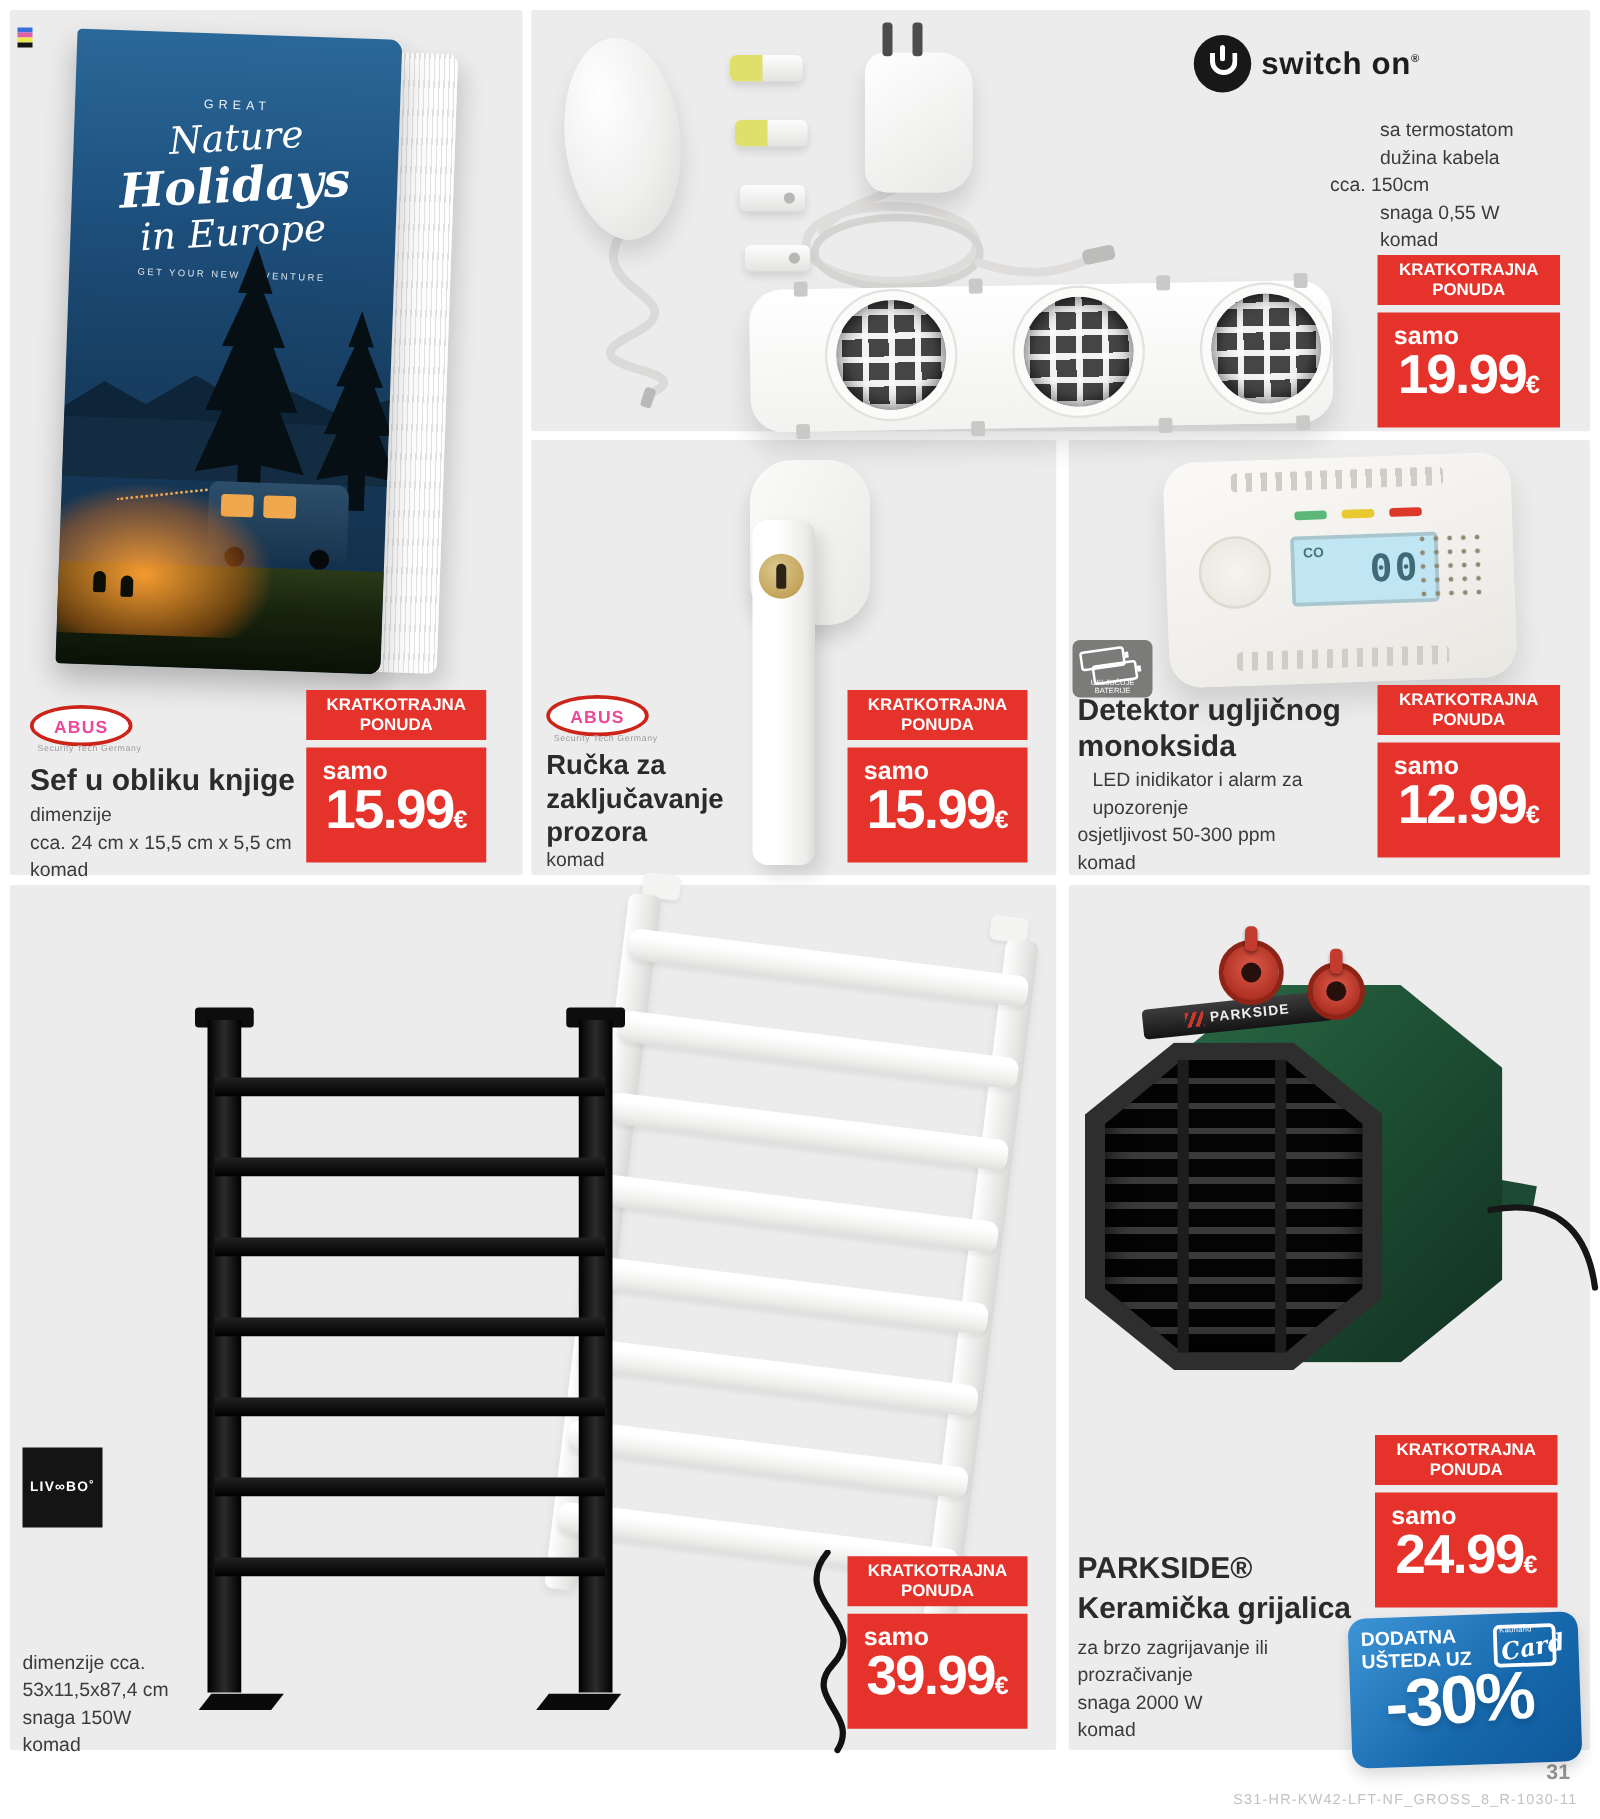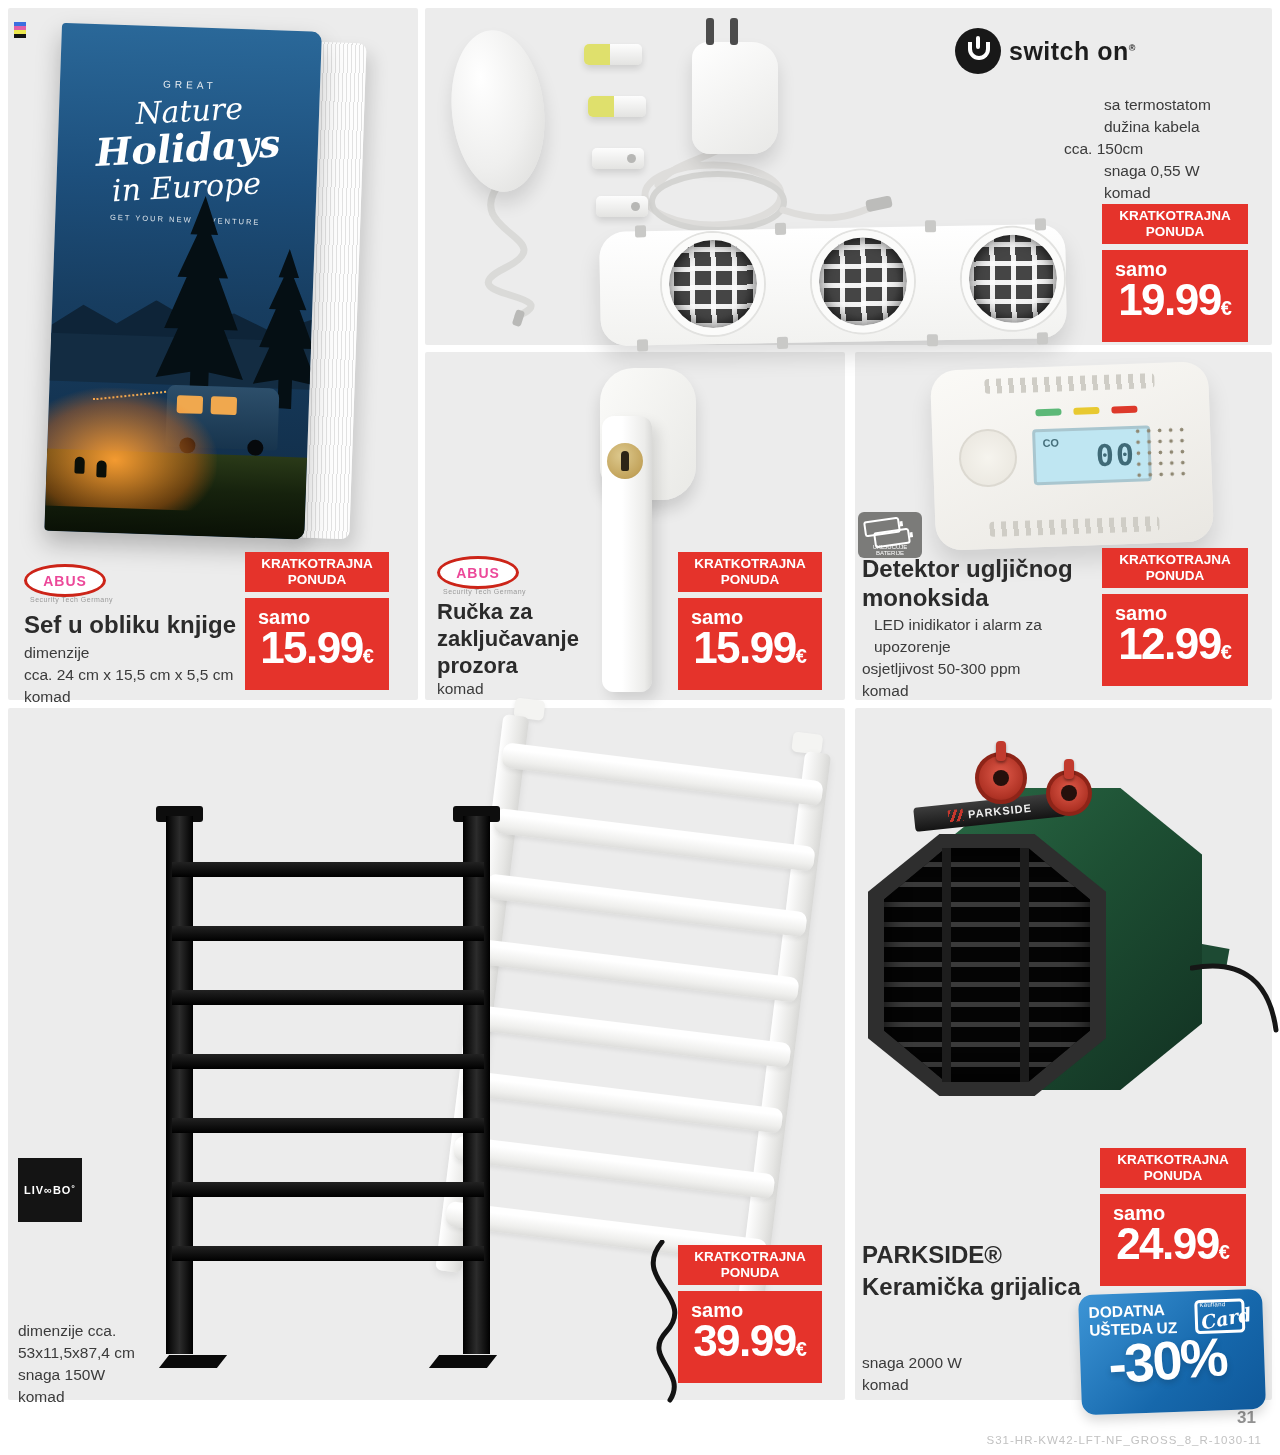--- a/index.html
+++ b/index.html
@@ -380,20 +380,21 @@
     <div class="heat-vbar" style="left:152px;"></div>
   </div>
   <div class="pk-strip">
     <div class="pk-slash"></div>
     <div class="pk-txt">PARKSIDE</div>
   </div>
   <div class="knob" style="left:975px;top:752px;width:52px;height:52px;"></div>
   <div class="knob" style="left:1046px;top:770px;width:46px;height:46px;"></div>
   <div class="ptitle" style="left:862px;top:1240px;">PARKSIDE®</div>
   <div class="ptitle" style="left:862px;top:1272px;">Keramička grijalica</div>
+  <div class="pbody" style="left:862px;top:1308px;width:200px;">za brzo zagrijavanje ili prozračivanje</div>
   <div class="pbody" style="left:862px;top:1352px;">snaga 2000 W</div>
   <div class="pbody bold" style="left:862px;top:1374px;">komad</div>
   <div class="badge" style="left:1100px;top:1148px;width:146px;height:40px;">KRATKOTRAJNA PONUDA</div>
   <div class="pricebox" style="left:1100px;top:1194px;width:146px;height:92px;">
     <div class="samo">samo</div>
     <div class="pval"><span>24.99</span><span class="eur">€</span></div>
   </div>
   <div class="cardbadge">
     <div class="cb-row">
       <div class="cb-txt">DODATNA UŠTEDA UZ</div>

